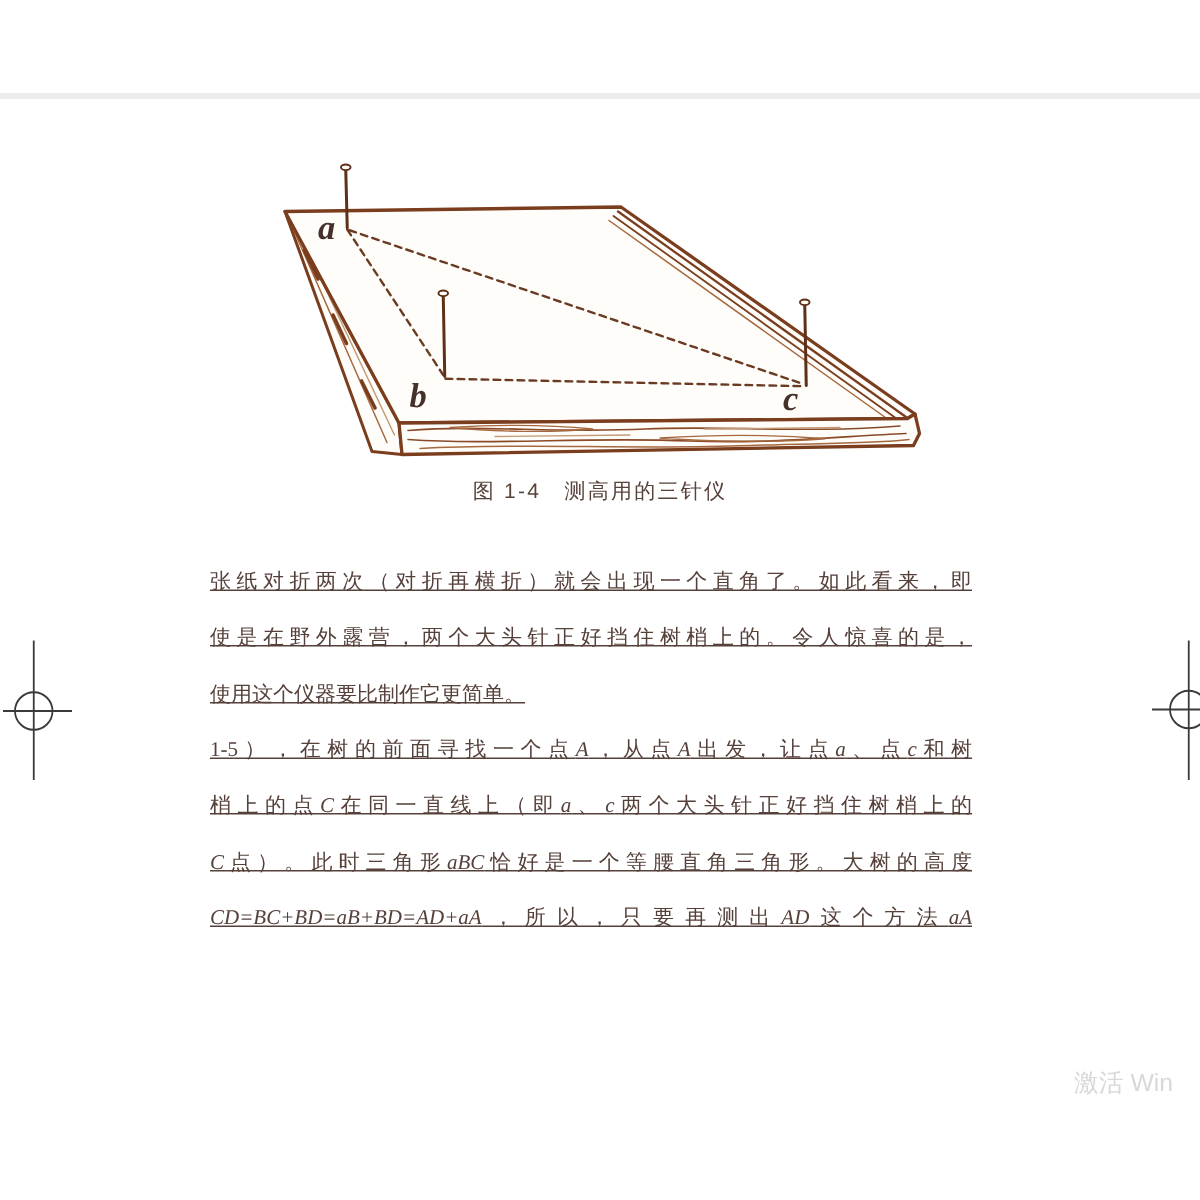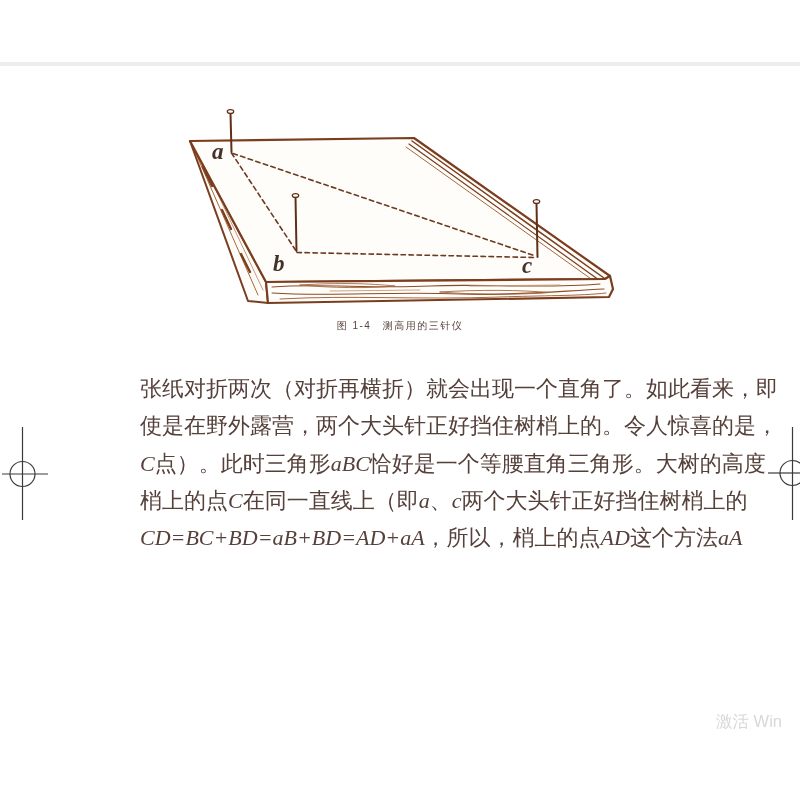--- a/index.html
+++ b/index.html
@@ -11,29 +11,30 @@
   
   .top-band{position:absolute;left:0;top:62px;width:800px;height:4px;background:#ededed;}
   
   .crop{position:absolute;}
   
   .figure-svg{position:absolute;left:0;top:0;width:800px;height:360px;}
   .figure-caption{
     position:absolute;left:140px;top:319px;width:520px;
     text-align:center;
     font-family:"Liberation Sans", sans-serif;
-    font-size:10px;letter-spacing:1.5px;color:#58433a;
+    font-size:14px;letter-spacing:1.5px;color:#58433a;
   }
   
   .text-block{position:absolute;left:140px;top:370px;width:508px;}
   .line{
     height:37.33px;line-height:37.33px;
-    font-size:22px;color:#55403a;
+    font-size:14px;color:#55403a;
     text-align:justify;text-align-last:justify;
     white-space:nowrap;
+    text-decoration:underline;
   }
   .line.noj{text-align-last:left;}
   .line.indent{text-indent:35px;}
   .it{font-style:italic;font-family:"Liberation Serif", serif;}
   
   .watermark{
     position:absolute;left:716px;top:711px;width:88px;height:24px;
     overflow:hidden;white-space:nowrap;
     font-family:"Liberation Sans", sans-serif;
     font-size:16.5px;color:#d8d8d8;
@@ -121,18 +122,20 @@
   <text class="pt-label" x="212" y="159">a</text>
   <text class="pt-label" x="273" y="271">b</text>
   <text class="pt-label" x="522" y="273">c</text>
 </svg>
 
 <div class="figure-caption">图 1-4　测高用的三针仪</div>
 
 <div class="text-block">
   <div class="line"><span>张纸对折两次（对折再横折）就会出现一个直角了。如此看来，即</span></div>
   <div class="line"><span>使是在野外露营，两个大头针正好挡住树梢上的。令人惊喜的是，</span></div>
+  <div class="line noj"><span>使用这个仪器要比制作它更简单。</span></div>
+  <div class="line"><span>1-5），在树的前面寻找一个点</span><span class="it">A</span><span>，从点</span><span class="it">A</span><span>出发，让点</span><span class="it">a</span><span>、点</span><span class="it">c</span><span>和树</span></div>
+  <div class="line"><span>梢上的点</span><span class="it">C</span><span>在同一直线上（即</span><span class="it">a</span><span>、</span><span class="it">c</span><span>两个大头针正好挡住树梢上的</span></div>
   <div class="line"><span class="it">C</span><span>点）。此时三角形</span><span class="it">aBC</span><span>恰好是一个等腰直角三角形。大树的高度</span></div>
-  <div class="line"><span>梢上的点</span><span class="it">C</span><span>在同一直线上（即</span><span class="it">a</span><span>、</span><span class="it">c</span><span>两个大头针正好挡住树梢上的</span></div>
-  <div class="line"><span class="it">CD=BC+BD=aB+BD=AD+aA</span><span>，所以，梢上的点</span><span class="it">AD</span><span>这个方法</span><span class="it">aA</span></div>
+  <div class="line"><span class="it">CD=BC+BD=aB+BD=AD+aA</span><span>，所以，只要再测出</span><span class="it">AD</span><span>这个方法</span><span class="it">aA</span></div>
 </div>
 
 <div class="watermark">激活 Win</div>
 
 </body></html>

